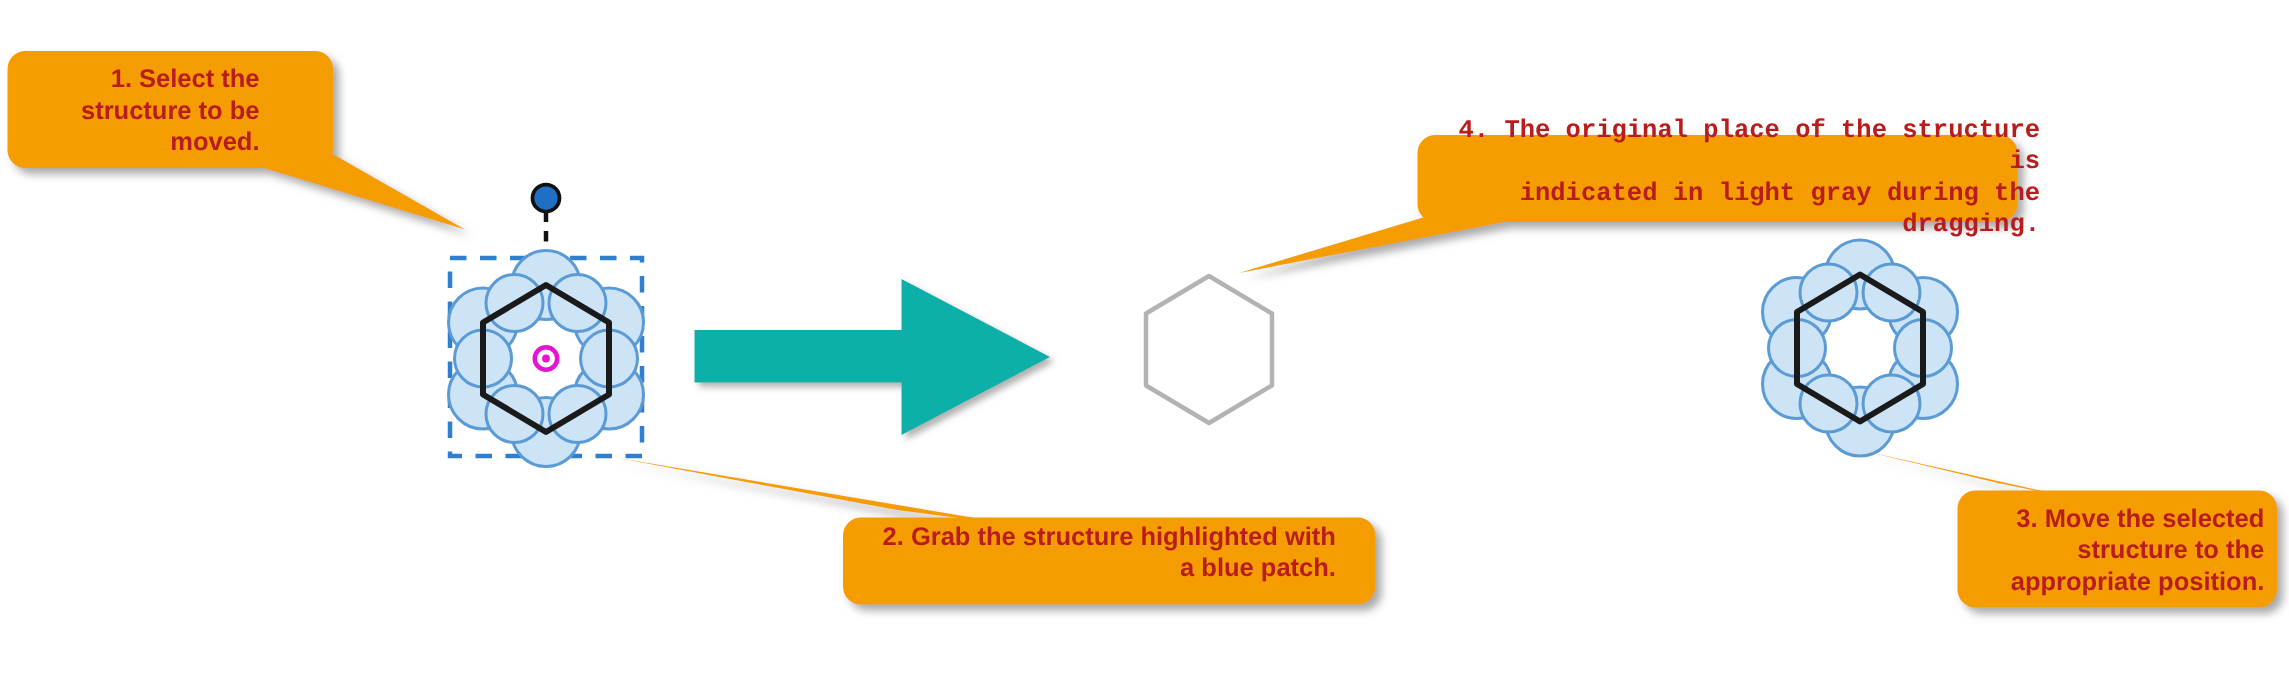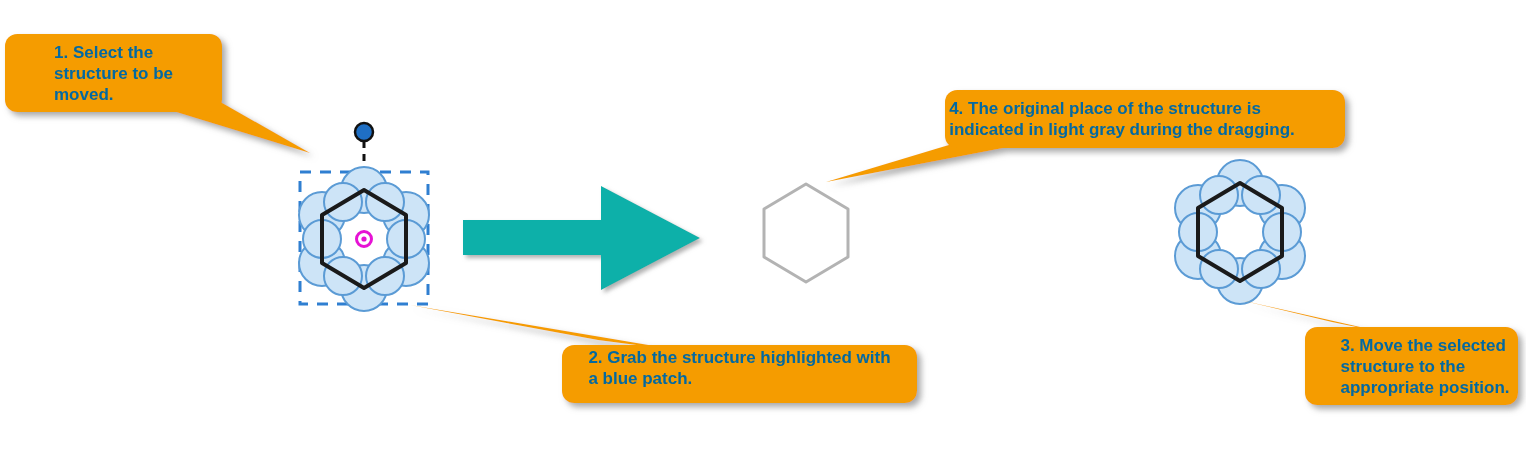--- a/index.html
+++ b/index.html
@@ -19,36 +19,36 @@
   }
   .layer {
     position: absolute;
     left: 0;
     top: 0;
     width: 1526px;
     height: 463px;
   }
   .callout-text {
     position: absolute;
-    color: #0369a1;
+    color: #b91c1c;
     font-family: "Liberation Sans", sans-serif;
     font-weight: bold;
     font-size: 17px;
     line-height: 21px;
-    text-align: left;
+    text-align: right;
     display: flex;
     align-items: center;
     justify-content: center;
     white-space: pre-line;
     pointer-events: none;
   }
   #callout-1-text { left: 5px;    top: 34px;  width: 217px; height: 78px; }
   #callout-2-text { left: 562px;  top: 345px; width: 355px; height: 46px; }
   #callout-3-text { left: 1305px; top: 327px; width: 240px; height: 78px; }
-  #callout-4-text { left: 914px;  top: 90px;  width: 416px; height: 58px; }
+  #callout-4-text { left: 944px;  top: 90px;  width: 416px; height: 58px; font-family: Liberation Mono, monospace; }
 </style>
 </head>
 <body>
 
 <div id="canvas">
 
   <svg class="layer" viewBox="0 0 1526 463" width="1526" height="463" xmlns="http://www.w3.org/2000/svg">
 
     <defs>
       <filter id="softshadow" x="-30%" y="-30%" width="170%" height="170%">

